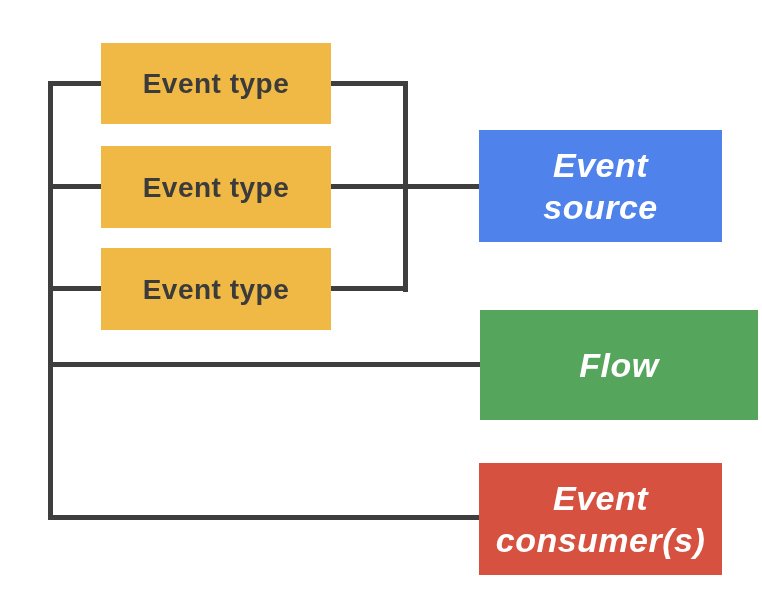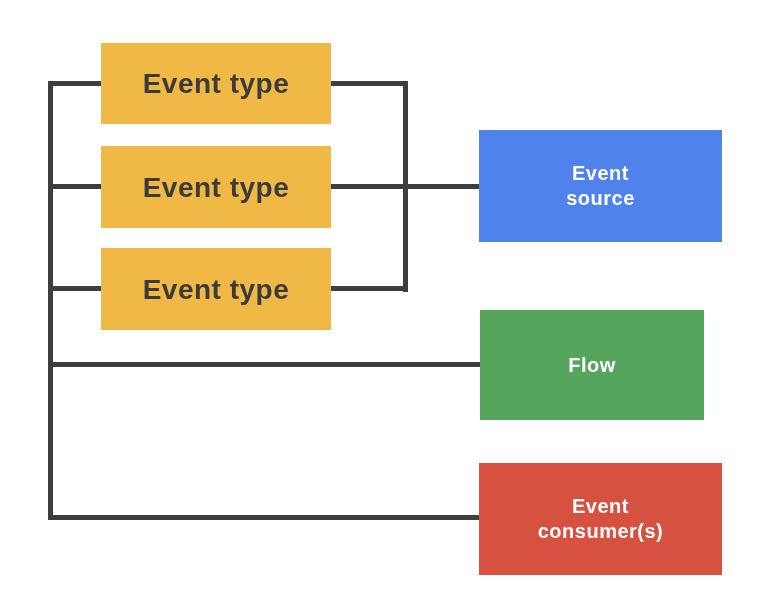--- a/index.html
+++ b/index.html
@@ -30,23 +30,23 @@
   .node .label {
     white-space: pre-line;
     line-height: 1.25;
   }
   
   .node.small { width: 230px; height: 82px; font-size: 28px; letter-spacing: 0.5px; align-items: center; }
   #node-event-type-1 { left: 101px; top: 43px;  height: 81px; }
   #node-event-type-2 { left: 101px; top: 146px; }
   #node-event-type-3 { left: 101px; top: 248px; }
   
-  .node.big { width: 243px; height: 112px; font-size: 20px; letter-spacing: 0.5px; }
+  .node.big { width: 243px; height: 112px; font-size: 34px; letter-spacing: 0.5px; font-style: italic; }
   #node-event-source    { left: 479px; top: 130px; }
-  #node-flow            { left: 480px; top: 310px; width: 224px; height: 110px; }
+  #node-flow            { left: 480px; top: 310px; width: 278px; height: 110px; }
   #node-event-consumers { left: 479px; top: 463px; }
   
   #line-left-bus        { left: 48px;  top: 81px;  width: 5px;   height: 439px; }
   #line-right-bus       { left: 403px; top: 81px;  width: 5px;   height: 211px; }
   #line-left-et1        { left: 48px;  top: 81px;  width: 53px;  height: 5px; }
   #line-left-et2        { left: 48px;  top: 184px; width: 53px;  height: 5px; }
   #line-left-et3        { left: 48px;  top: 286px; width: 53px;  height: 5px; }
   #line-right-et1       { left: 331px; top: 81px;  width: 77px;  height: 5px; }
   #line-right-et2-source{ left: 331px; top: 184px; width: 148px; height: 5px; }
   #line-right-et3       { left: 331px; top: 286px; width: 77px;  height: 5px; }

